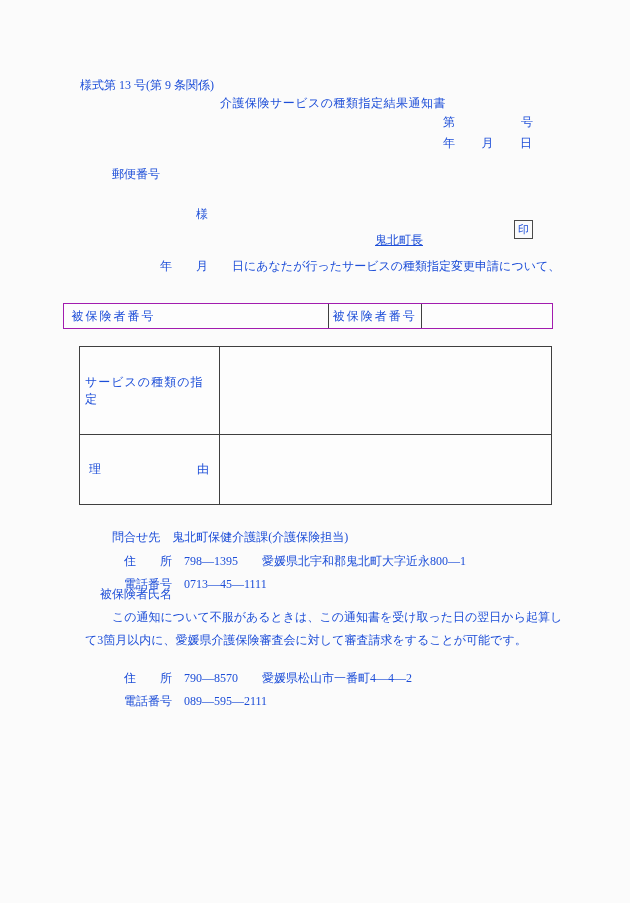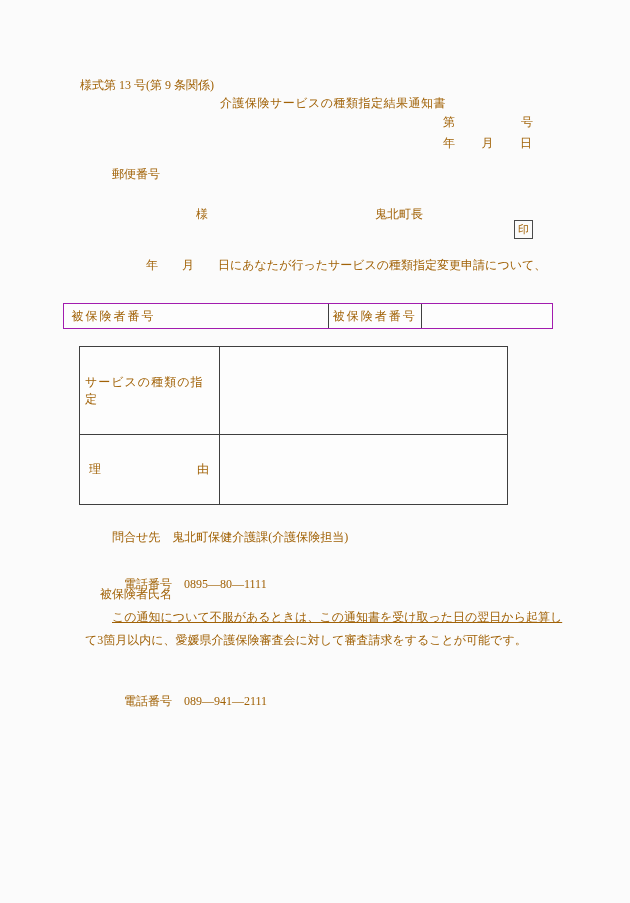--- a/index.html
+++ b/index.html
@@ -1,18 +1,18 @@
 <!DOCTYPE html>
 <html><head>
 <meta charset="utf-8">
 <style>
   html,body { margin:0; padding:0; background:#ffffff; }
   .page {
     position:relative; width:630px; height:903px; margin:0 auto;
-    background:#fbfbfb; color:#a16207;
+    background:#fbfbfb; color:#1d4ed8;
     font-family:"Liberation Serif","DejaVu Serif",serif;
     font-size:12px; overflow:hidden;
   }
   .abs { position:absolute; white-space:pre; line-height:1.2; }
   .title { left:0; right:0; text-align:center; letter-spacing:0.5px;margin-left:36px; }
   .rowflex { display:flex; justify-content:space-between; }
 
   
   .seal {
     position:absolute; left:514px; top:220px; width:17px; height:17px;
@@ -26,21 +26,21 @@
     border:1px solid #a21caf; display:flex; box-sizing:border-box; background:#fdfdfd;
   }
   .t1 > div { box-sizing:border-box; height:100%; display:flex; align-items:center; }
   .t1-label { width:99px; justify-content:center; letter-spacing:2px; }
   .t1-digit { flex:0 0 17.3px; border-left:1px solid #3f3f3f; }
   .t1-name  { width:93px; border-left:1px solid #3f3f3f; justify-content:center; letter-spacing:2px; }
   .t1-blank { flex:1; border-left:1px solid #3f3f3f; }
 
   
   .t2 {
-    position:absolute; left:79px; top:346px; width:429px; height:159px;
+    position:absolute; left:79px; top:346px; width:473px; height:159px;
     border:1px solid #3f3f3f; box-sizing:border-box; display:flex; flex-direction:column;
     background:#fdfdfd;
   }
   .t2-row { display:flex; flex:0 0 87px; box-sizing:border-box; }
   .t2-row.second { flex:1; border-top:1px solid #3f3f3f; }
   .t2-label {
     width:140px; box-sizing:border-box; border-right:1px solid #3f3f3f;
     display:flex; align-items:center; padding:0 5px; letter-spacing:1px;
   }
   .t2-label.justify { justify-content:space-between; padding:0 9px; }
@@ -63,27 +63,27 @@
   <div class="abs rowflex" style="left:443px; top:136px; width:89px;">
     <span>年</span>
     <span>月</span>
     <span>日</span>
   </div>
 
   <div class="abs" style="left:112px; top:167px;">郵便番号</div>
 
   <div class="abs" style="left:196px; top:207px;">様</div>
 
-  <div class="abs" style="left:375px; top:207px;">鬼北町長</div>
+  <div class="abs" style="left:375px; top:233px;text-decoration:underline;">鬼北町長</div>
 
   <div class="seal">
     <span>印</span>
   </div>
 
-  <div class="abs" style="left:146px; top:259px;font-family:Liberation Mono, monospace;">年　　月　　日にあなたが行ったサービスの種類指定変更申請について、</div>
+  <div class="abs" style="left:160px; top:259px;">年　　月　　日にあなたが行ったサービスの種類指定変更申請について、</div>
 
   <div class="t1">
     <div class="t1-label">被保険者番号</div>
 
     <div style="display:flex; height:100%;">
         <div class="t1-digit"></div>
         <div class="t1-digit"></div>
         <div class="t1-digit"></div>
         <div class="t1-digit"></div>
         <div class="t1-digit"></div>
@@ -107,28 +107,34 @@
         <span>由</span>
       </div>
       <div class="t2-value"></div>
     </div>
   </div>
 
   <div class="abs" style="left:100px; top:516px;">
     <span>問合せ先</span><span>　</span><span>鬼北町保健介護課(介護保険担当)</span>
   </div>
 
+  <div class="abs" style="left:112px; top:540px;">
+    <span>住　　所</span><span>　</span><span>798―1395　　愛媛県北宇和郡鬼北町大字近永800―1</span>
+  </div>
 
   <div class="abs" style="left:112px; top:563px;">
-    <span>電話番号</span><span>　</span><span>0895―80―1111</span>
+    <span>電話番号</span><span>　</span><span>0713―45―1111</span>
   </div>
 
   <div class="abs" style="left:100px; top:587px;">被保険者氏名</div>
 
-  <div class="abs" style="left:112px; top:610px;text-decoration:underline;">この通知について不服があるときは、この通知書を受け取った日の翌日から起算し</div>
+  <div class="abs" style="left:112px; top:610px;">この通知について不服があるときは、この通知書を受け取った日の翌日から起算し</div>
   <div class="abs" style="left:85px; top:633px;">て3箇月以内に、愛媛県介護保険審査会に対して審査請求をすることが可能です。</div>
 
+  <div class="abs" style="left:112px; top:657px;">
+    <span>住　　所</span><span>　</span><span>790―8570　　愛媛県松山市一番町4―4―2</span>
+  </div>
 
   <div class="abs" style="left:112px; top:680px;">
-    <span>電話番号</span><span>　</span><span>089―941―2111</span>
+    <span>電話番号</span><span>　</span><span>089―595―2111</span>
   </div>
 
 </div>
 
 </body></html>

